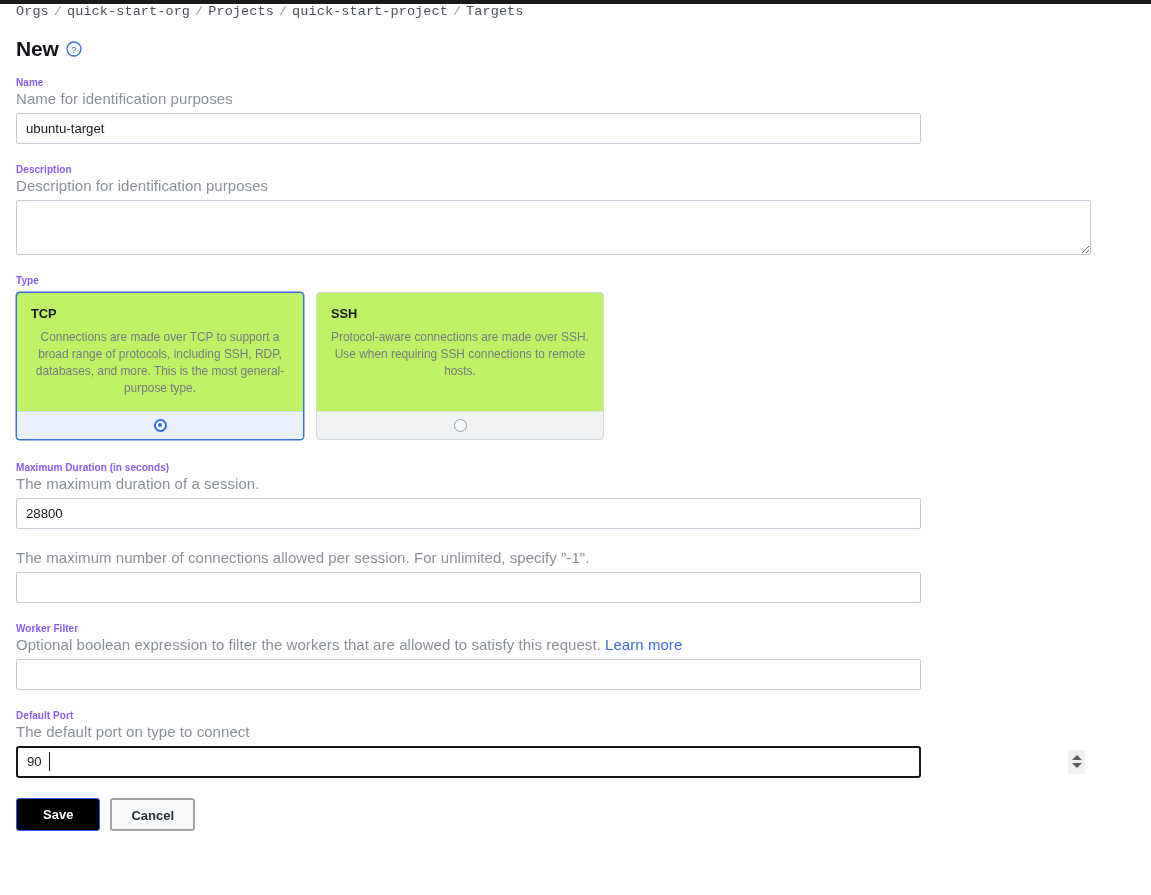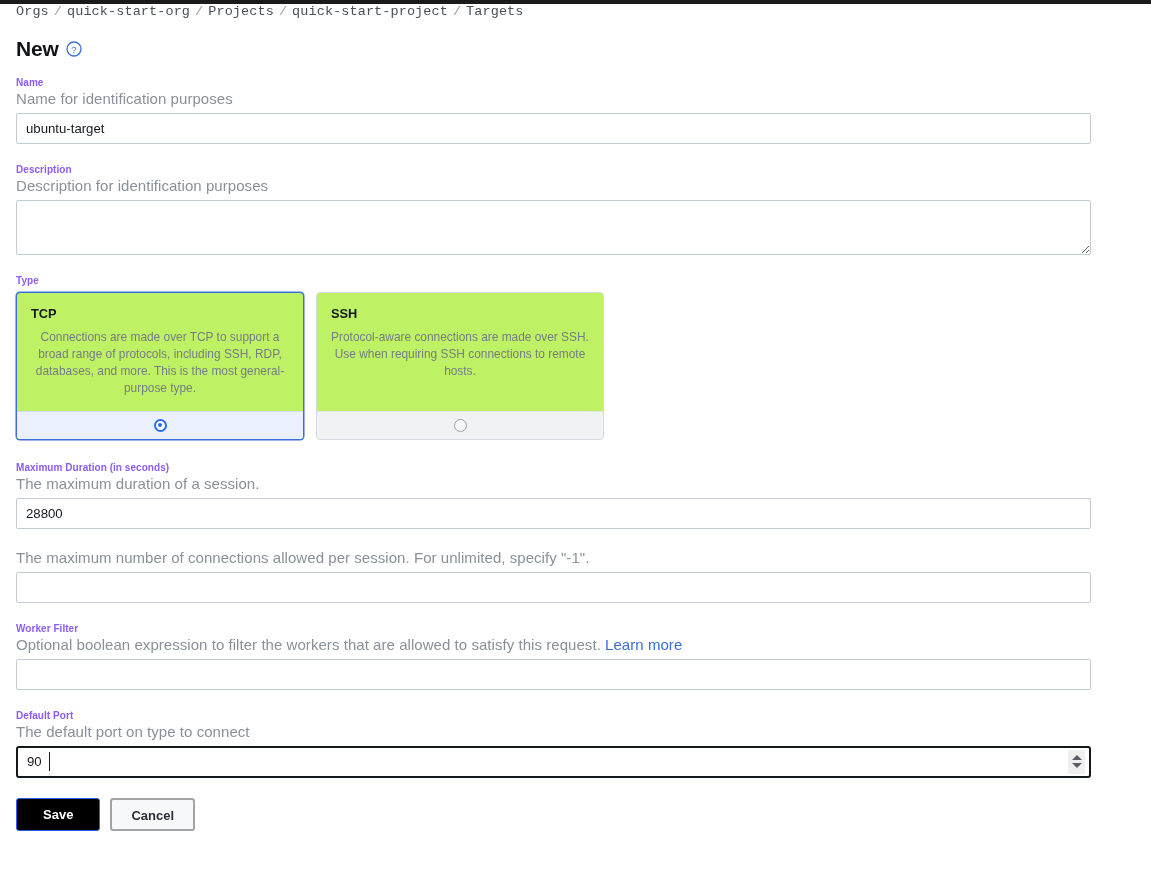--- a/index.html
+++ b/index.html
@@ -80,21 +80,21 @@
     color: #8a9099;
     margin-bottom: 6px;
     letter-spacing: 0.05px;
   }
   .field-help a {
     color: #3b6ddb;
     text-decoration: none;
   }
   input.text-input {
     display: block;
-    width: 1075px;
+    width: 905px;
     height: 31px;
     padding: 5px 9px;
     font-family: "Liberation Sans", sans-serif;
     font-size: 13.2px;
     color: #15181d;
     background: #ffffff;
     border: 1px solid #c3cbd6;
     border-radius: 2px;
     outline: none;
   }

